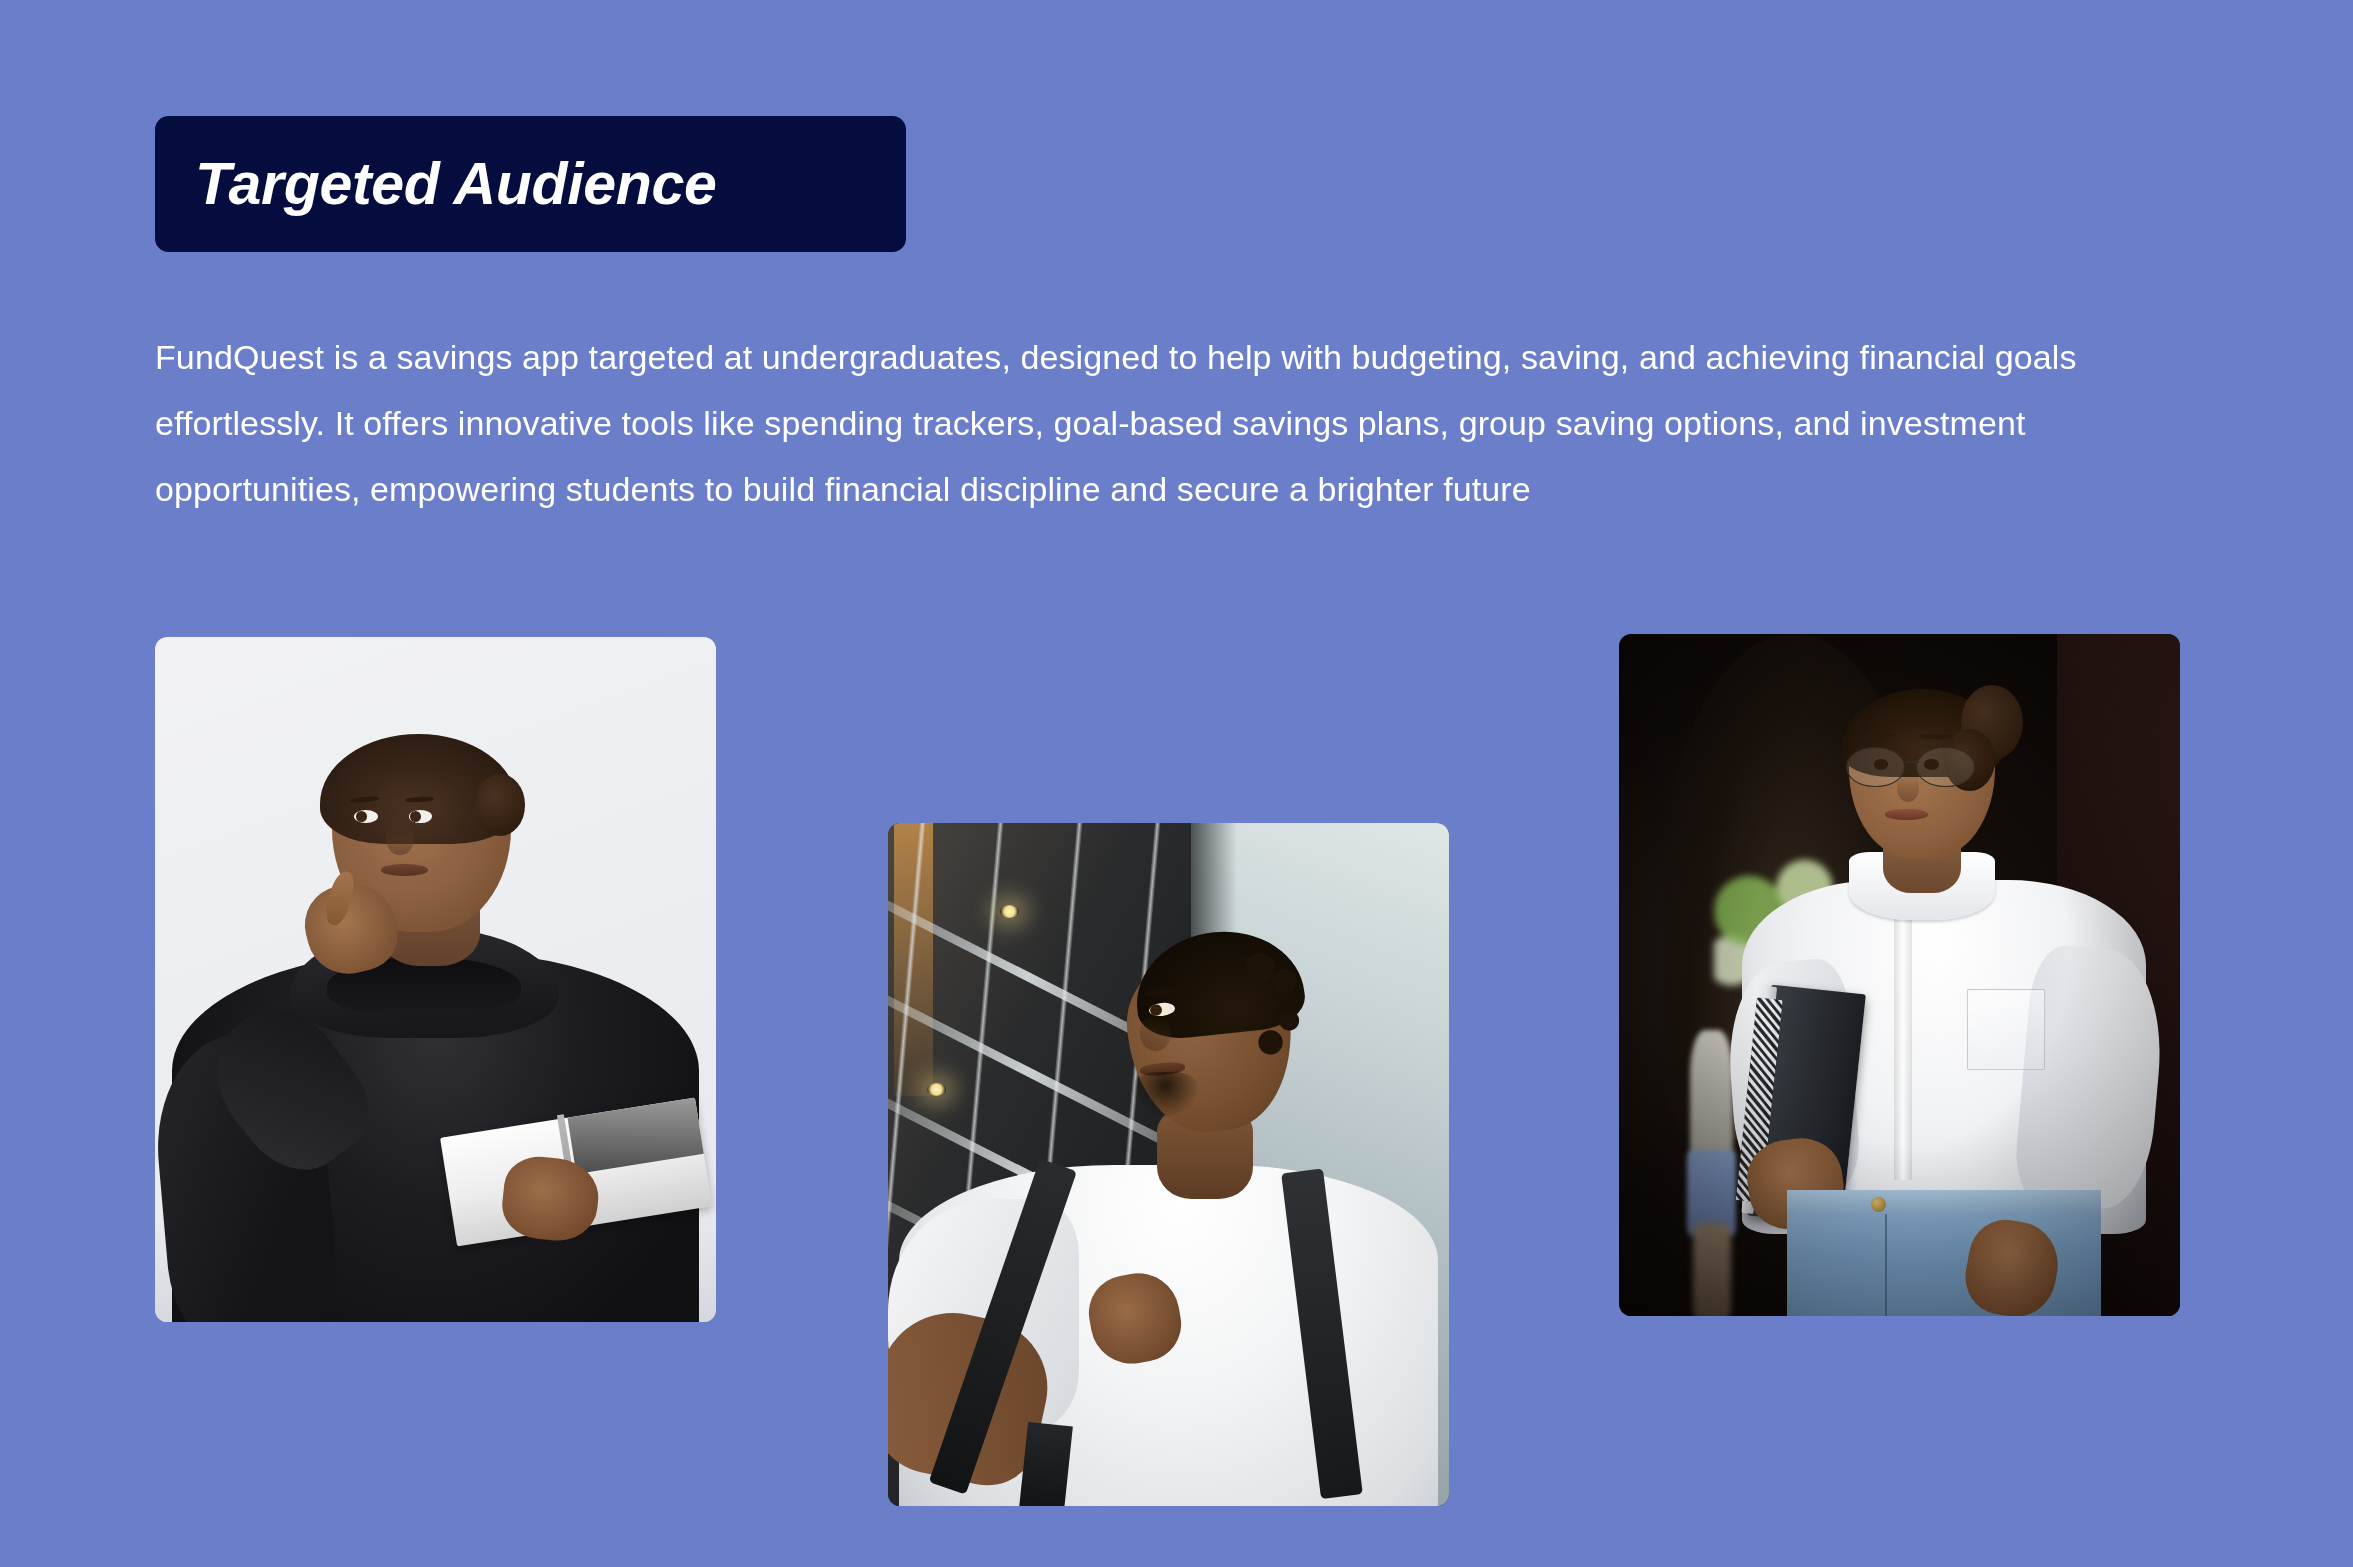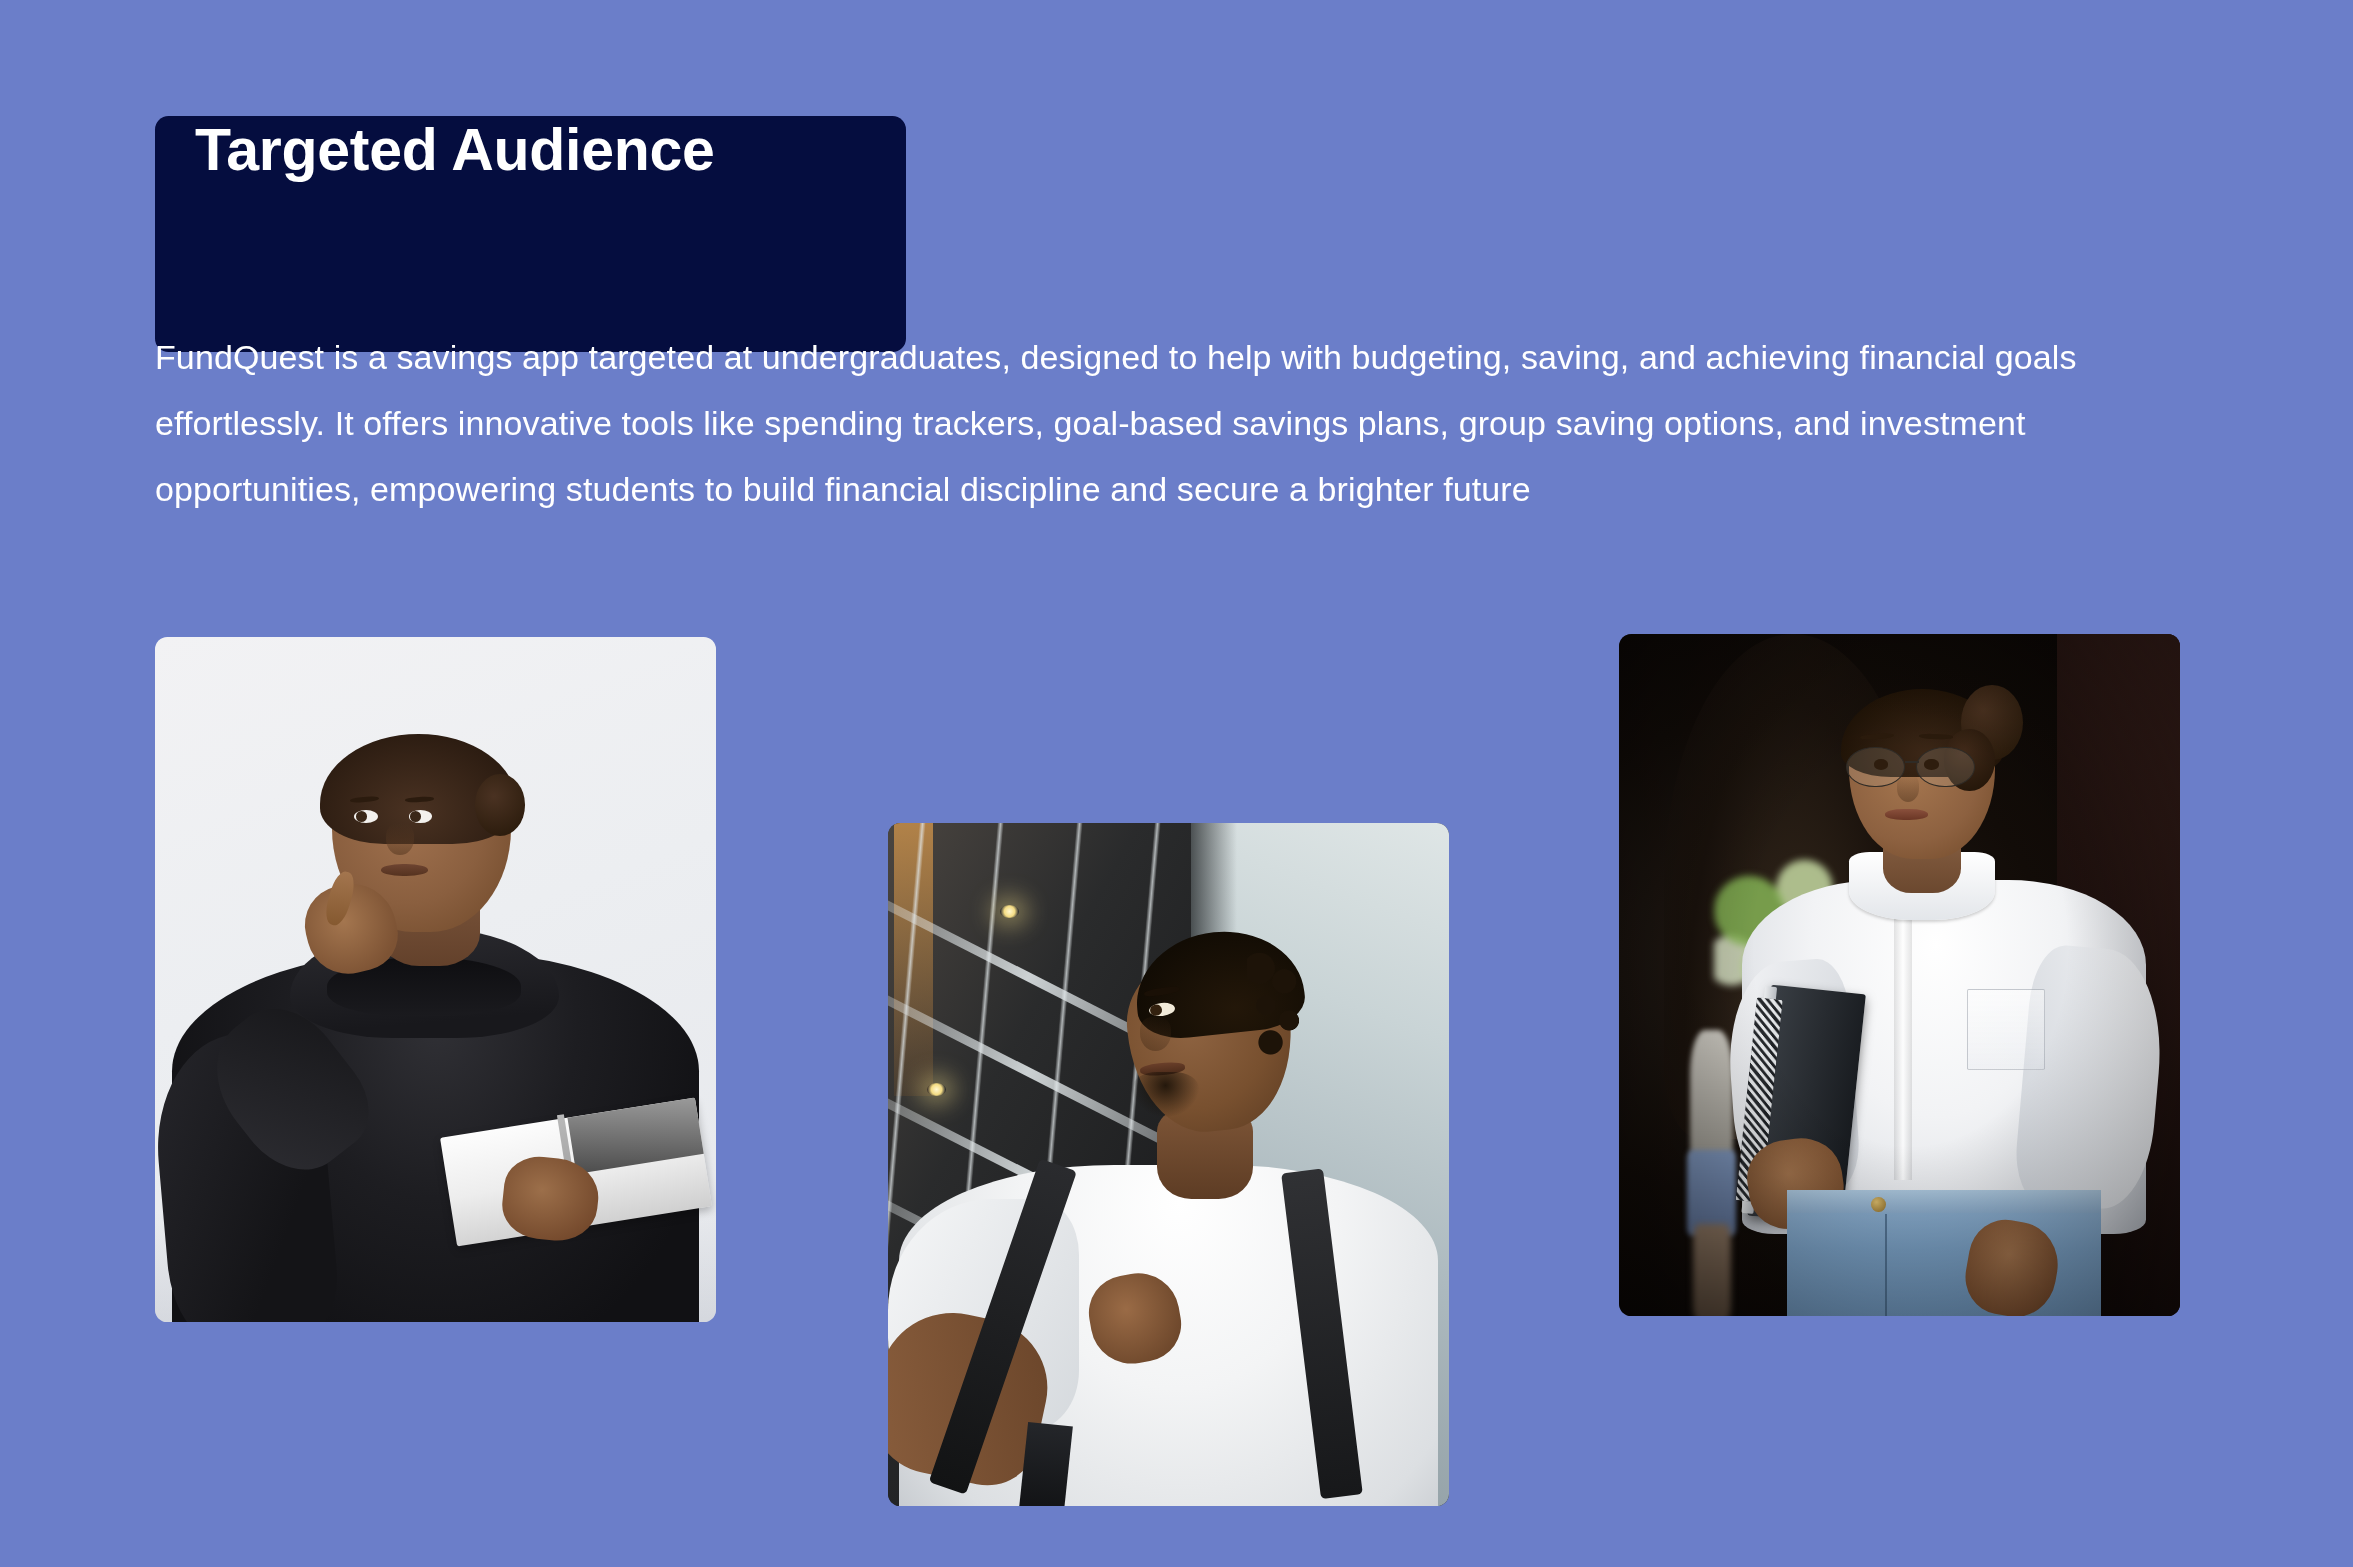--- a/index.html
+++ b/index.html
@@ -12,24 +12,24 @@
     background:#6b7ec9;
     font-family:"Liberation Sans", sans-serif;
     position:relative;
   }
   .slide { position:absolute; inset:0; }
 
   
   .title-badge {
     position:absolute;
     left:155px; top:116px;
-    width:751px; height:236px;
+    width:751px; height:136px;
     background:#050d3f;
     border-radius:13.5px;
-    display:flex; align-items:flex-start;
+    display:flex; align-items:center;font-style:italic;
   }
   .title-text {
     color:#ffffff;
     font-size:59px;
     font-weight:bold;
     letter-spacing:-0.3px;
     padding-left:40px;
     white-space:nowrap;
   }
 

